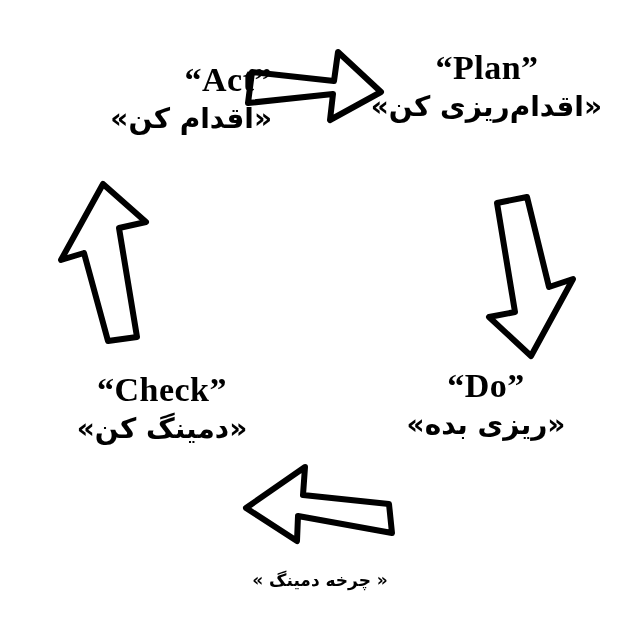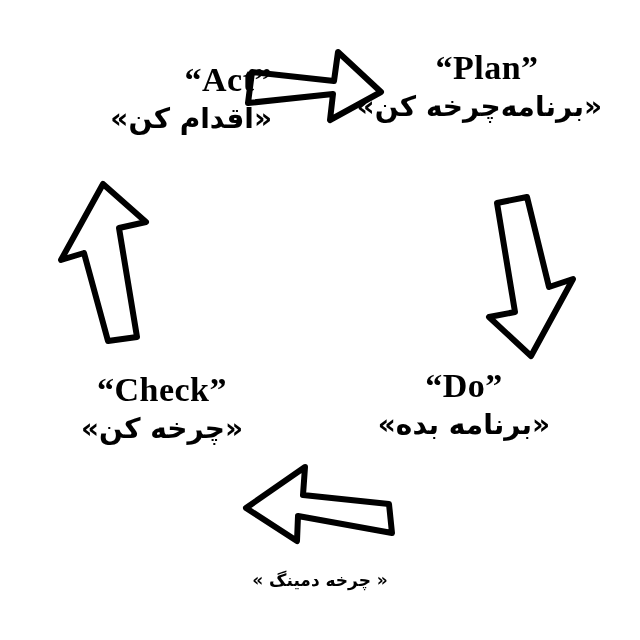--- a/index.html
+++ b/index.html
@@ -38,21 +38,21 @@
     direction: rtl;
     margin-top: 6px;
   }
   
   #node-plan {
     left: 372px;
     top: 50px;
     width: 230px;
   }
   #node-do {
-    left: 364px;
+    left: 386px;
     top: 368px;
     width: 200px;
   }
   #node-check {
     left: 52px;
     top: 372px;
     width: 220px;
     text-align: center;
   }
   #node-act {
@@ -98,31 +98,31 @@
 
     <path d="M 497 203 L 527 197 L 549 287 L 573 279 L 531 356 L 489 317 L 515 312 Z"></path>
 
     <path d="M 392 533 L 389 504 L 303 495 L 305 467 L 246 508 L 297 541 L 298 516 Z"></path>
 
     <path d="M 137 337 L 108 341 L 84 253 L 61 260 L 103 184 L 146 222 L 119 228 Z"></path>
   </svg>
 
   <div class="node" id="node-plan">
     <div class="en">“Plan”</div>
-    <div class="fa">«برنامه‌چرخه کن»</div>
+    <div class="fa">«اقدام‌ریزی کن»</div>
   </div>
 
   <div class="node" id="node-do">
     <div class="en">“Do”</div>
-    <div class="fa">«برنامه بده»</div>
+    <div class="fa">«ریزی بده»</div>
   </div>
 
   <div class="node" id="node-check">
     <div class="en">“Check”</div>
-    <div class="fa">«چرخه کن»</div>
+    <div class="fa">«دمینگ کن»</div>
   </div>
 
   <div class="node" id="node-act">
     <div class="en">“Act”</div>
     <div class="fa">«اقدام کن»</div>
   </div>
 
   <div id="caption">« چرخه دمینگ »</div>
 
 </div>

